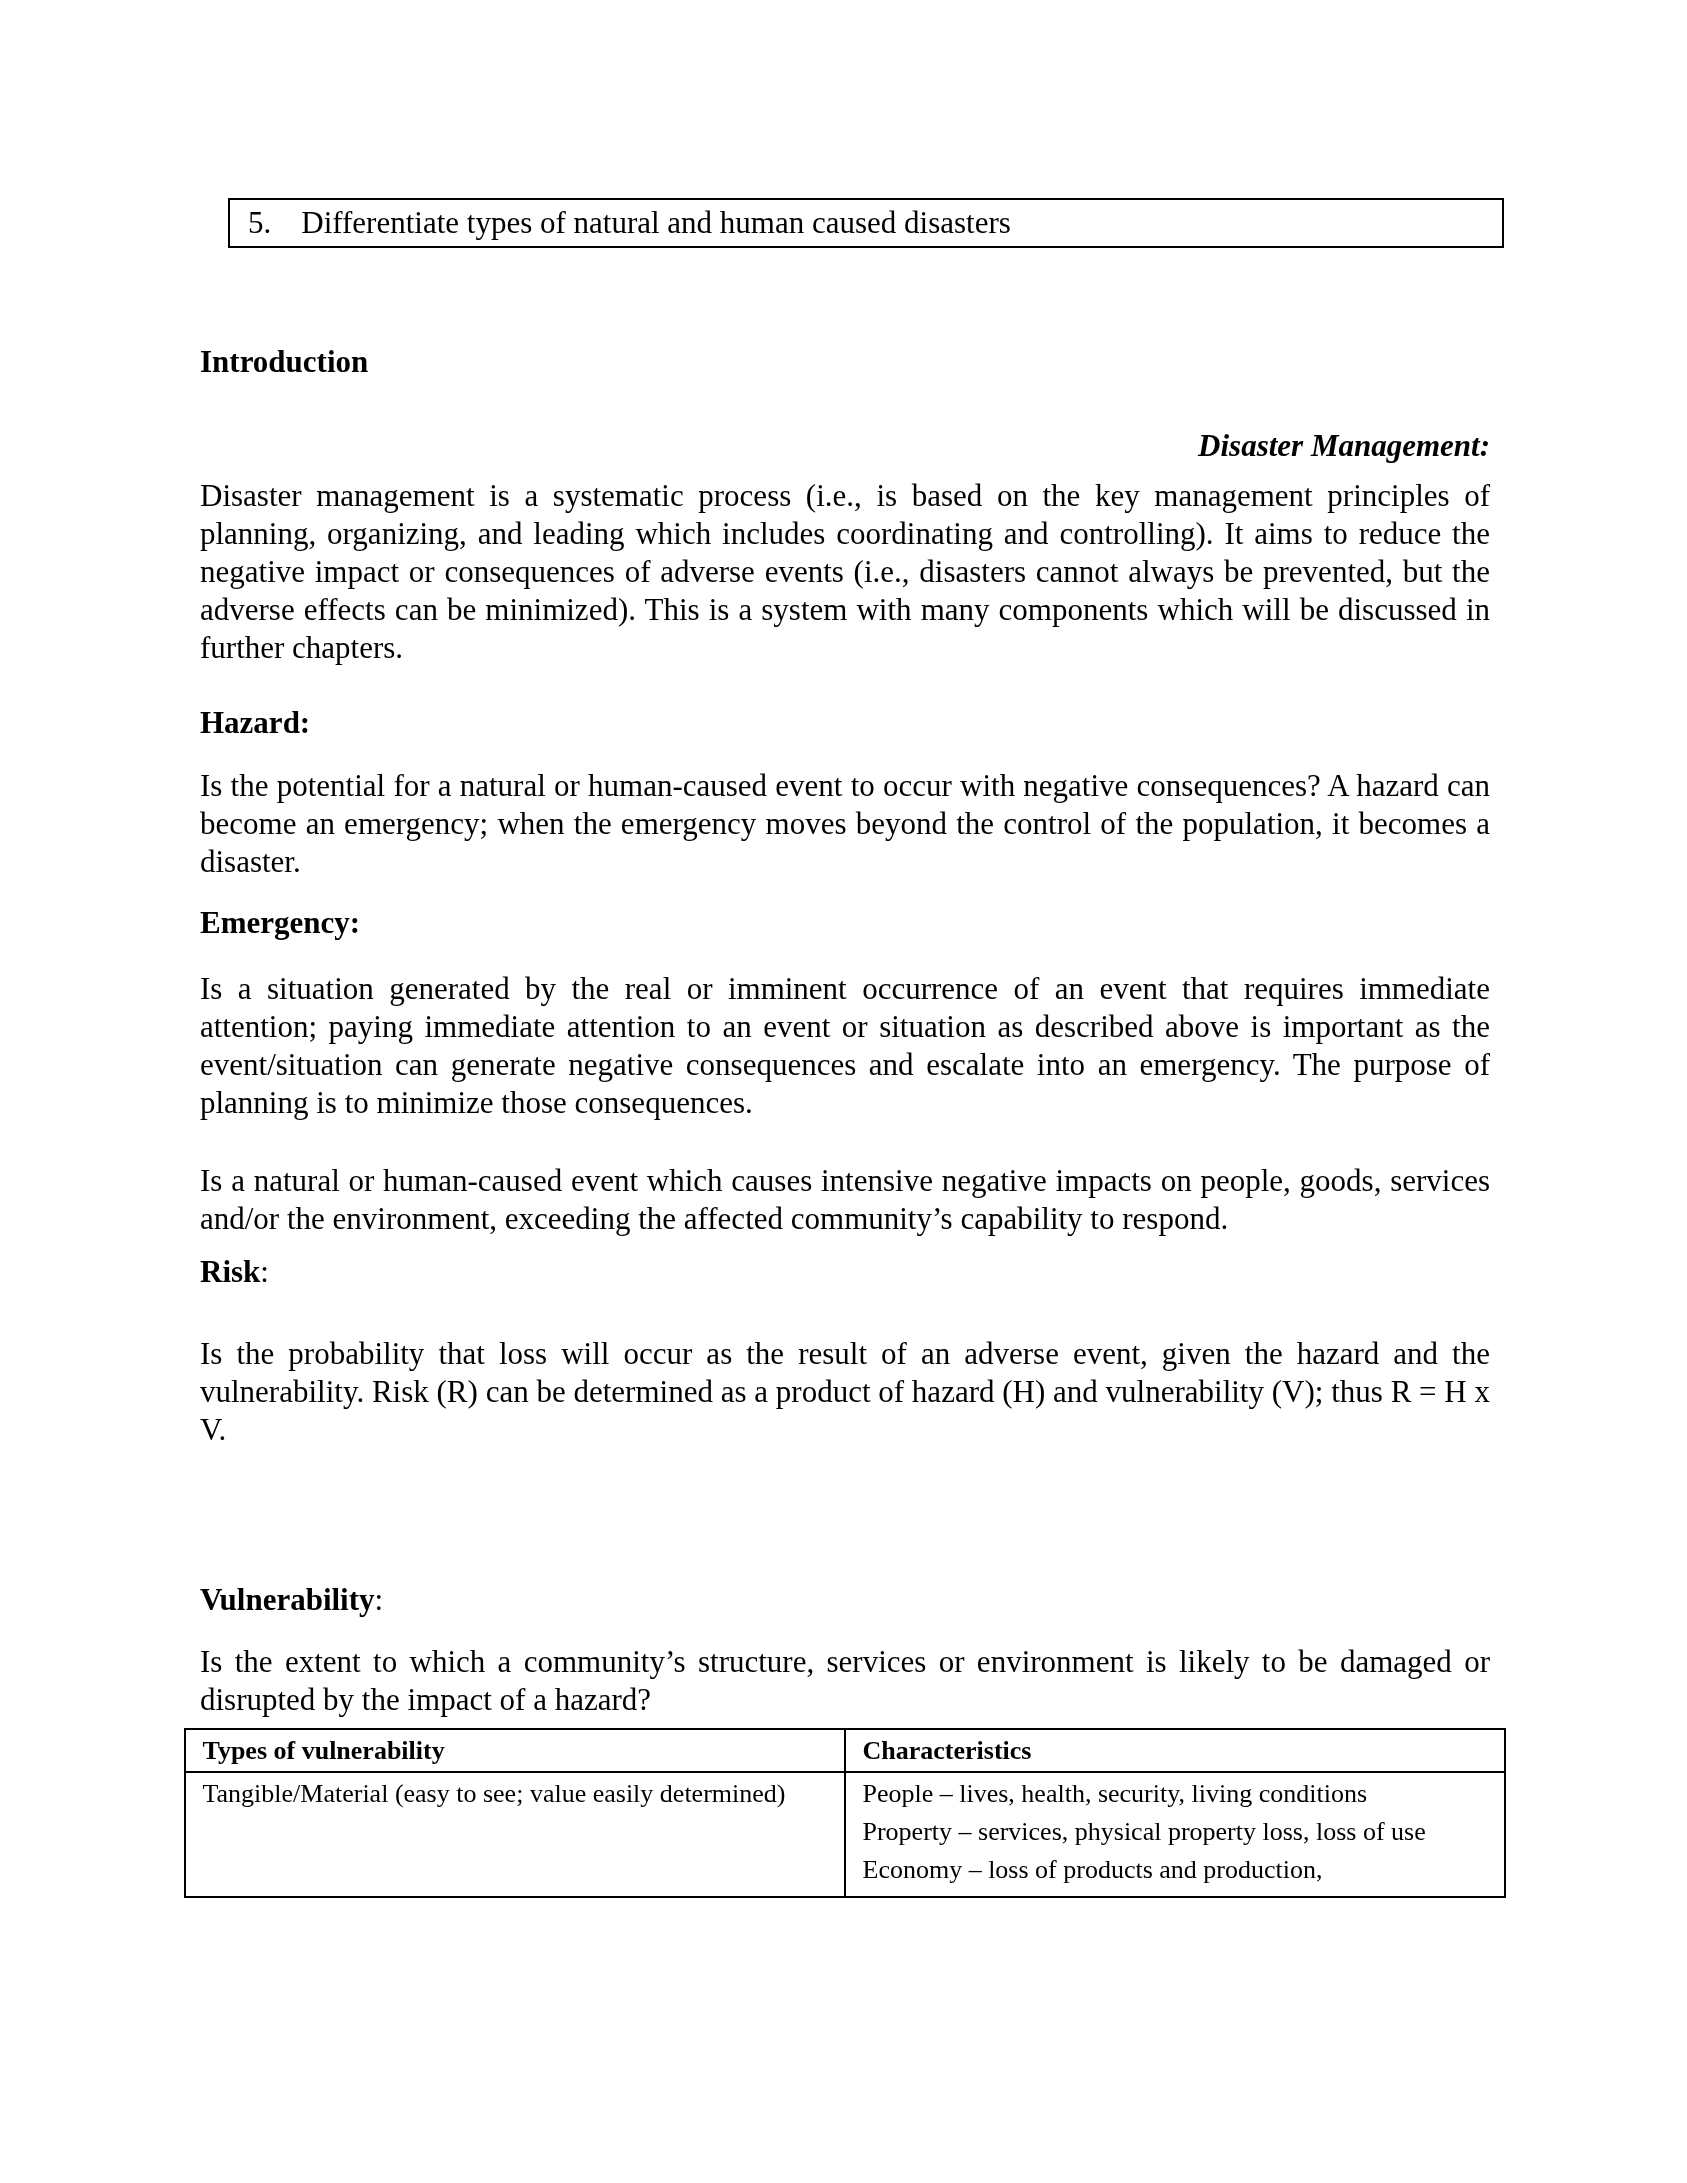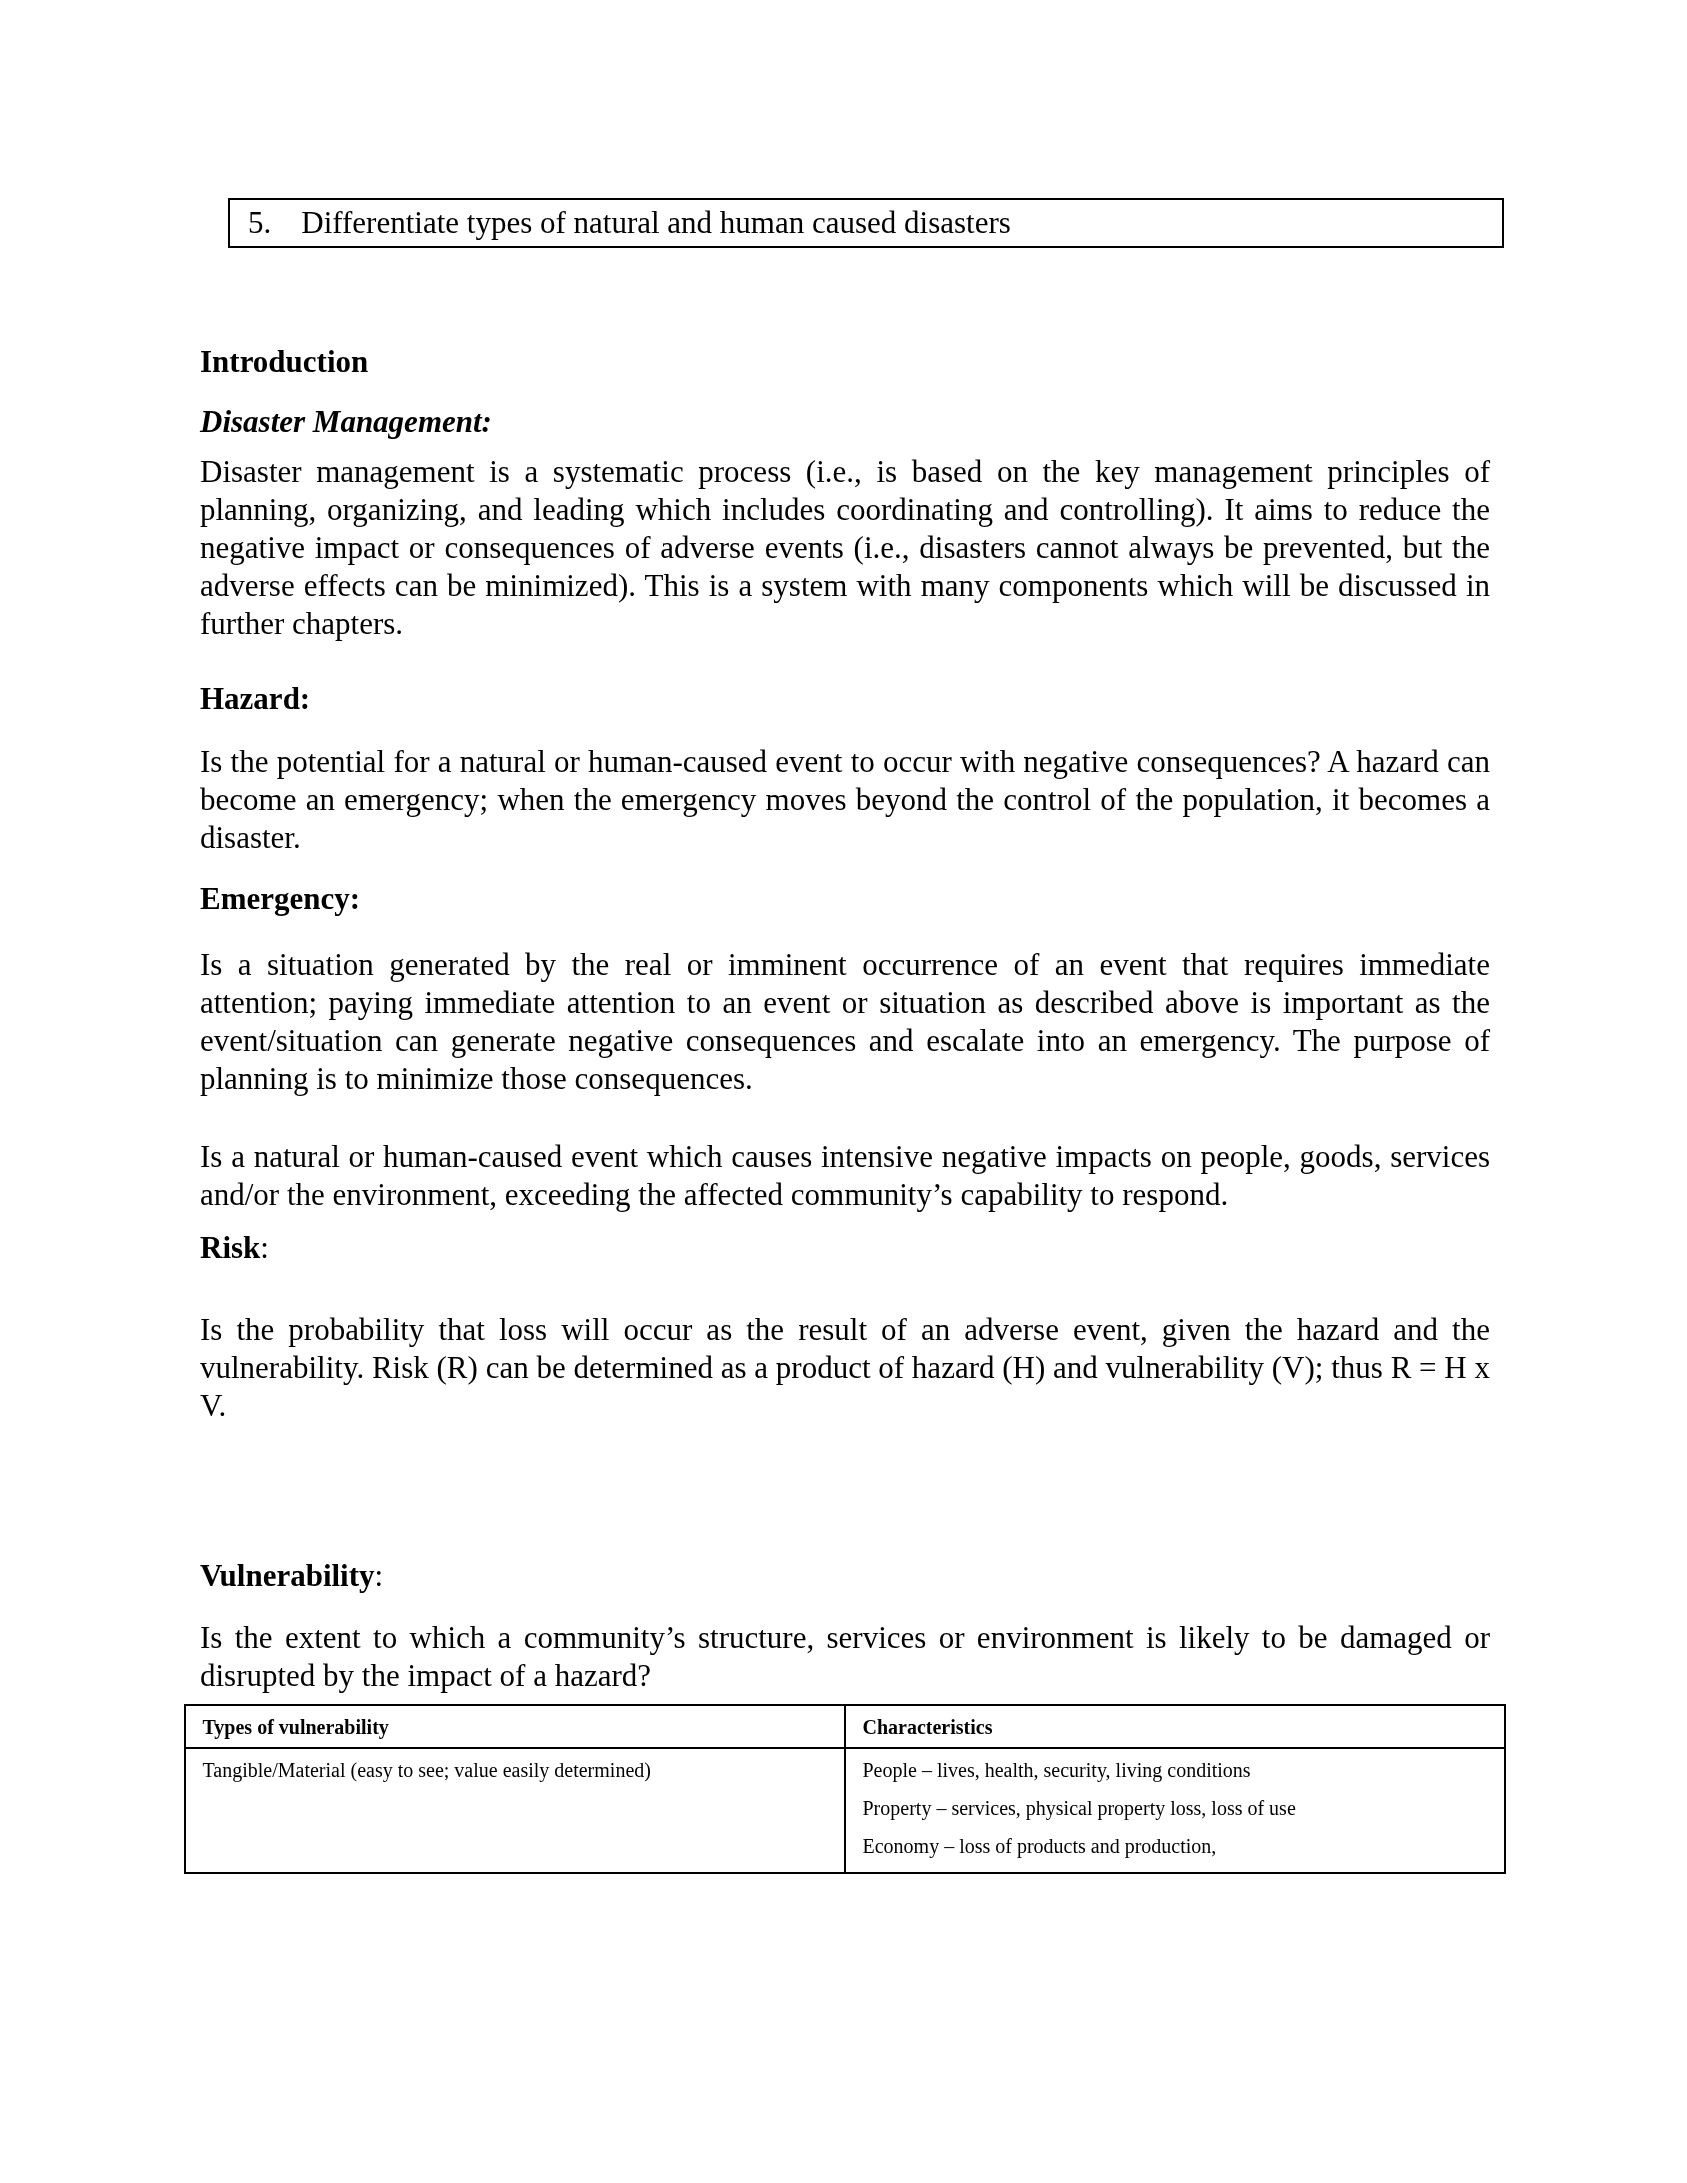--- a/index.html
+++ b/index.html
@@ -45,21 +45,21 @@
     font-weight: bold;
   }
   .h.italic { font-style: italic; }
   .h .light-colon { font-weight: normal; }
   .para {
     text-align: justify;
   }
   p { margin: 0; }
 
   .mt-intro   { margin-top: 95px; }
-  .mt-dm      { margin-top: 22px;  }
+  .mt-dm      { margin-top: 46px; text-align: right;  }
   .mt-dmp     { margin-top: 12px;  }
   .mt-hazard  { margin-top: 37px;  }
   .mt-hazardp { margin-top: 24.5px;  }
   .mt-emerg   { margin-top: 23px;  }
   .mt-emergp  { margin-top: 28px;  }
   .mt-disas   { margin-top: 12.6px;  }
   .mt-disasp  { margin-top: 40px;  }
   .mt-risk    { margin-top: 15px;  }
   .mt-riskp   { margin-top: 44px;  }
   .mt-vuln    { margin-top: 132px; }
@@ -70,21 +70,21 @@
   table.vuln-table {
     box-sizing: border-box;
     margin-left: 184px;
     width: 1321px;
     border-collapse: collapse;
     table-layout: fixed;
   }
   .vuln-table th, .vuln-table td {
     border: 2.6px solid #000000;
     vertical-align: top;
-    font-size: 20px;
+    font-size: 26px;
     line-height: 38px;
   }
   .vuln-table col.c1 { width: 660px; }
   .vuln-table col.c2 { width: 660px; }
   .vuln-table th {
     text-align: left;
     font-weight: bold;
     padding: 1.3px 16.5px;
   }
   .vuln-table td {

